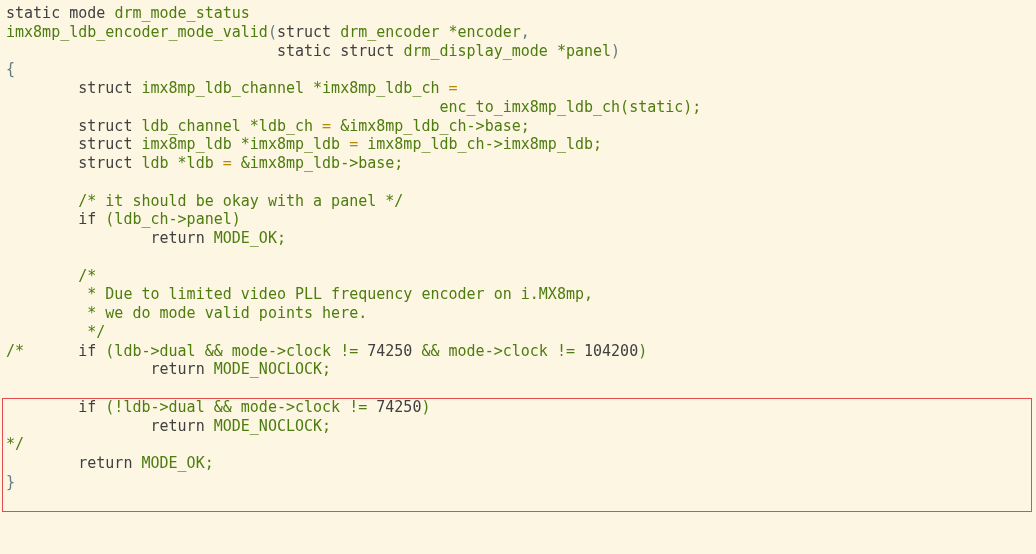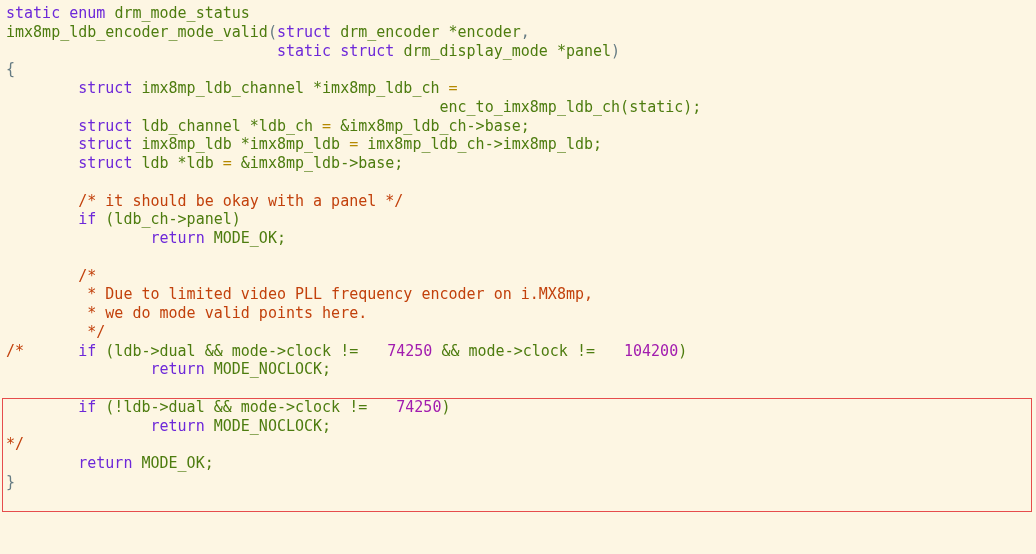--- a/index.html
+++ b/index.html
@@ -8,37 +8,37 @@
     font-family: "Consolas", "Monaco", "Courier New", monospace;
     font-size: 15px;
     line-height: 1.25;
     width: 1036px;
     height: 554px;
     overflow: hidden;
     position: relative;
     padding: 4px 0;
   }
   pre { white-space: pre; }
-  .kw-green  { color: #6d28d9; margin-top: 38px; }
+  .kw-green  { color: #404040; margin-top: 38px; }
   .kw-yellow { color: #b58900; }
   .ident     { color: #4d7c0f; }
-  .cmt       { color: #c2410c; }
-  .num       { color: #a21caf; margin-left: 20px; }
+  .cmt       { color: #4d7c0f; }
+  .num       { color: #404040; }
   .plain     { color: #657b83; }
   .line { padding: 0 6px; }
   .highlight-box {
     position: absolute;
     border: 1.5px solid #e64c4c;
     pointer-events: none;
   }
 </style>
 </head>
 <body>
 
-<pre><span class="line"><span class="kw-green">static</span> <span class="kw-green">enum</span> <span class="ident">drm_mode_status</span></span>
+<pre><span class="line"><span class="kw-green">static</span> <span class="kw-green">mode</span> <span class="ident">drm_mode_status</span></span>
 <span class="line"><span class="ident">imx8mp_ldb_encoder_mode_valid</span><span class="plain">(</span><span class="kw-green">struct</span> <span class="ident">drm_encoder</span> <span class="ident">*encoder</span><span class="plain">,</span></span>
 <span class="line">                              <span class="kw-green">static</span> <span class="kw-green">struct</span> <span class="ident">drm_display_mode</span> <span class="ident">*panel</span><span class="plain">)</span></span>
 <span class="line"><span class="plain">{</span></span>
 <span class="line">        <span class="kw-green">struct</span> <span class="ident">imx8mp_ldb_channel</span> <span class="ident">*imx8mp_ldb_ch</span> <span class="kw-yellow">=</span></span>
 <span class="line">                                                <span class="ident">enc_to_imx8mp_ldb_ch(static);</span></span>
 <span class="line">        <span class="kw-green">struct</span> <span class="ident">ldb_channel</span> <span class="ident">*ldb_ch</span> <span class="kw-yellow">=</span> <span class="ident">&amp;imx8mp_ldb_ch-&gt;base;</span></span>
 <span class="line">        <span class="kw-green">struct</span> <span class="ident">imx8mp_ldb</span> <span class="ident">*imx8mp_ldb</span> <span class="kw-yellow">=</span> <span class="ident">imx8mp_ldb_ch-&gt;imx8mp_ldb;</span></span>
 <span class="line">        <span class="kw-green">struct</span> <span class="ident">ldb</span> <span class="ident">*ldb</span> <span class="kw-yellow">=</span> <span class="ident">&amp;imx8mp_ldb-&gt;base;</span></span>
 <span class="line"></span>
 <span class="line">        <span class="cmt">/* it should be okay with a panel */</span></span>

